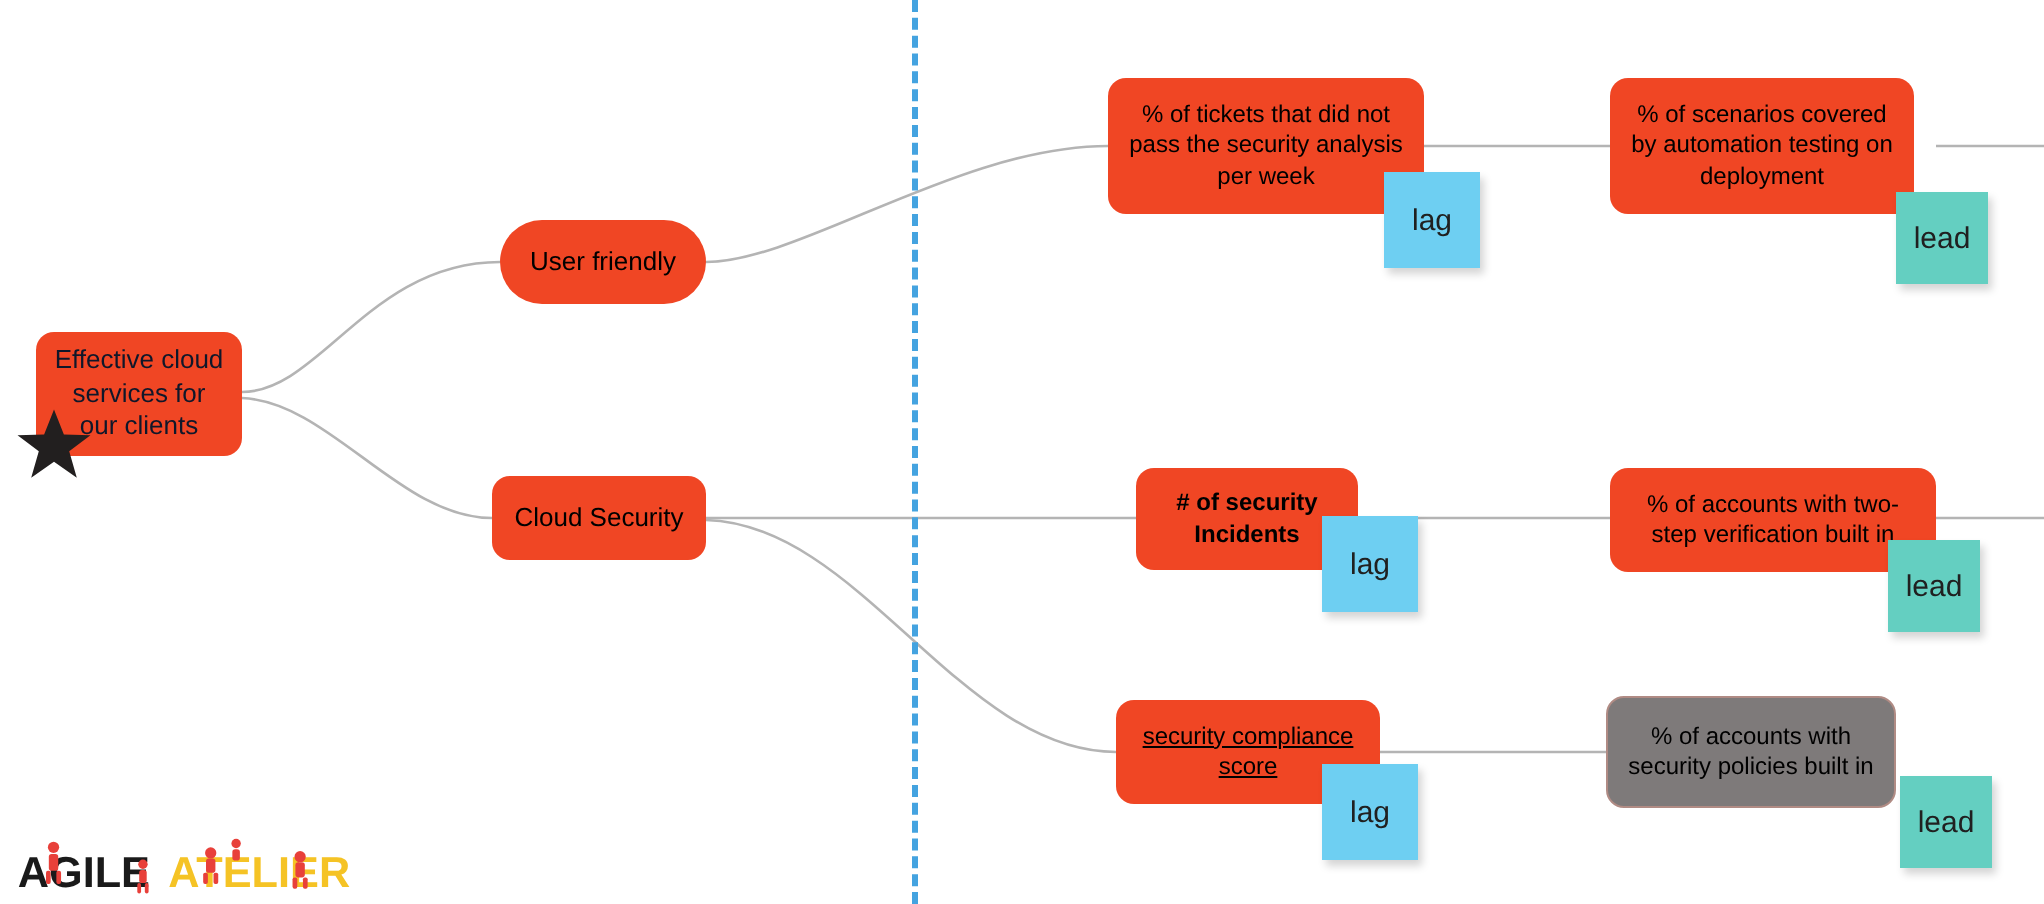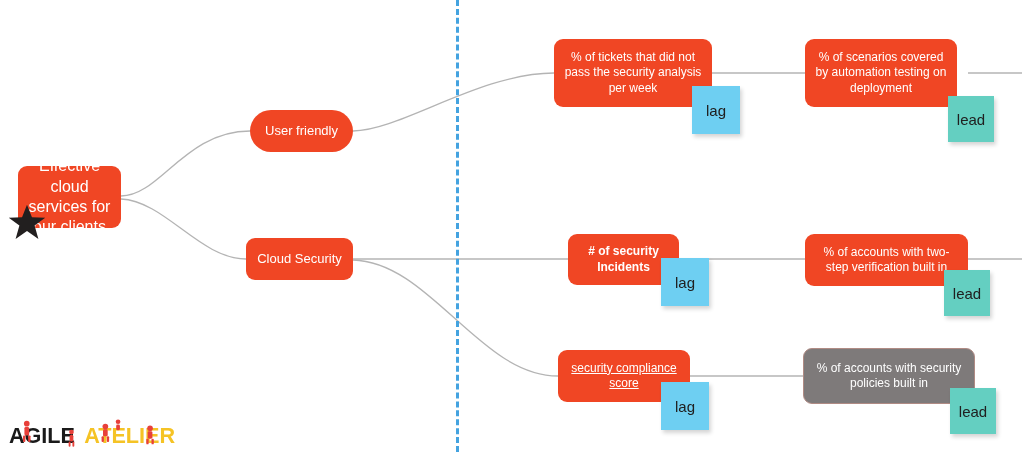--- a/index.html
+++ b/index.html
@@ -33,21 +33,21 @@
     border-left: 3px dashed #44a3e0;
   }
   
   .node {
     position: absolute;
     box-sizing: border-box;
     display: flex;
     align-items: center;
     justify-content: center;
     text-align: center;
-    color: #ffffff;
+    color: #000000;
     background: #f04624;
     border-radius: 9px;
     line-height: 1.28;
     padding: 6px 9px;
     z-index: 3;
   }
   .node.gray {
     background: #7e7a7a;
     border: 1px solid #b08b84;
   }
@@ -96,21 +96,21 @@
       <path d="M 968 73 L 1022 73" fill="none" stroke="#b4b4b4" stroke-width="1.3"></path>
       <path d="M 353 259 L 568 259" fill="none" stroke="#b4b4b4" stroke-width="1.3"></path>
       <path d="M 679 259 L 805 259" fill="none" stroke="#b4b4b4" stroke-width="1.3"></path>
       <path d="M 968 259 L 1022 259" fill="none" stroke="#b4b4b4" stroke-width="1.3"></path>
       <path d="M 353 260 C 430 262, 480 376, 558 376" fill="none" stroke="#b4b4b4" stroke-width="1.3"></path>
       <path d="M 690 376 L 803 376" fill="none" stroke="#b4b4b4" stroke-width="1.3"></path>
     </svg>
 
   <div class="divider-line" id="divider" style="left: 456px; border-left-color: rgb(68, 163, 224); height: 452px;"></div>
 
-  <div class="node" id="root-node" style="left: 18px; top: 166px; width: 103px; height: 62px; font-size: 16px; background: rgb(240, 70, 36); color: #ffffff;">
+  <div class="node" id="root-node" style="left: 18px; top: 166px; width: 103px; height: 62px; font-size: 13px; background: rgb(240, 70, 36); color: #0f172a;">
     <span class="node-text">Effective cloud services for our clients</span>
   </div>
 
   <svg class="star-icon" id="star-icon" viewBox="0 0 100 95" style="left: 8px; top: 203px; width: 38px; height: 38px;">
     <polygon points="50,2 63,35 98,36 70,57 80,92 50,71 20,92 30,57 2,36 37,35" fill="#221f1f"></polygon>
   </svg>
 
   <div id="node-layer">
       <div class="node" style="left: 250px; top: 110px; width: 103px; height: 42px; font-size: 13px; background: rgb(240, 70, 36); border-radius: 21px;">
         <span class="node-text">User friendly</span>
@@ -126,21 +126,21 @@
       </div>
       <div class="node" style="left: 558px; top: 350px; width: 132px; height: 52px; font-size: 12px; background: rgb(240, 70, 36); text-decoration: underline;">
         <span class="node-text">security compliance score</span>
       </div>
       <div class="node" style="left: 805px; top: 39px; width: 152px; height: 68px; font-size: 12px; background: rgb(240, 70, 36);">
         <span class="node-text">% of scenarios covered by automation testing on deployment</span>
       </div>
       <div class="node" style="left: 805px; top: 234px; width: 163px; height: 52px; font-size: 12px; background: rgb(240, 70, 36);">
         <span class="node-text">% of accounts with two-step verification built in</span>
       </div>
-      <div class="node gray" style="left: 803px; top: 348px; width: 172px; height: 56px; font-size: 12px; background: rgb(126, 122, 122);">
+      <div class="node gray" style="left: 803px; top: 348px; width: 145px; height: 56px; font-size: 12px; background: rgb(126, 122, 122);">
         <span class="node-text">% of accounts with security policies built in</span>
       </div>
       <div class="sticky lag" style="left: 692px; top: 86px; width: 48px; height: 48px; background: rgb(110, 207, 242); color: rgb(32, 32, 32);">
         <span>lag</span>
       </div>
       <div class="sticky lead" style="left: 948px; top: 96px; width: 46px; height: 46px; background: rgb(100, 207, 193); color: rgb(32, 32, 32);">
         <span>lead</span>
       </div>
       <div class="sticky lag" style="left: 661px; top: 258px; width: 48px; height: 48px; background: rgb(110, 207, 242); color: rgb(32, 32, 32);">
         <span>lag</span>

